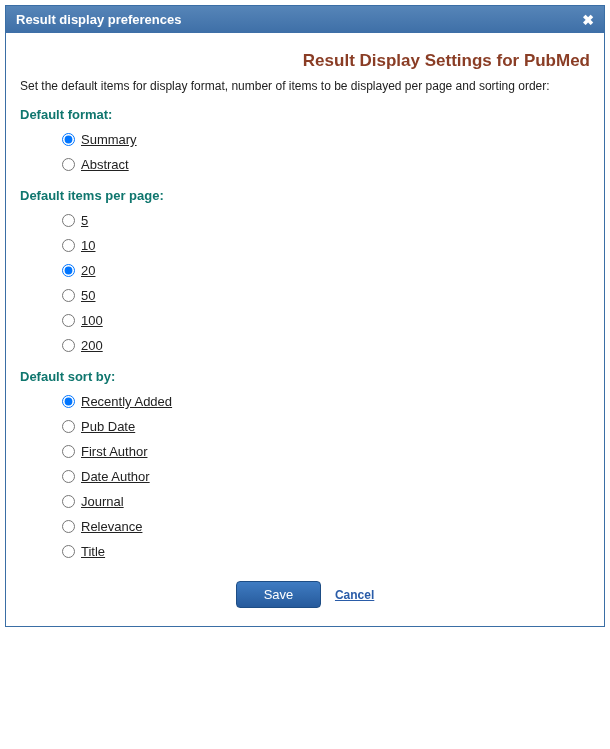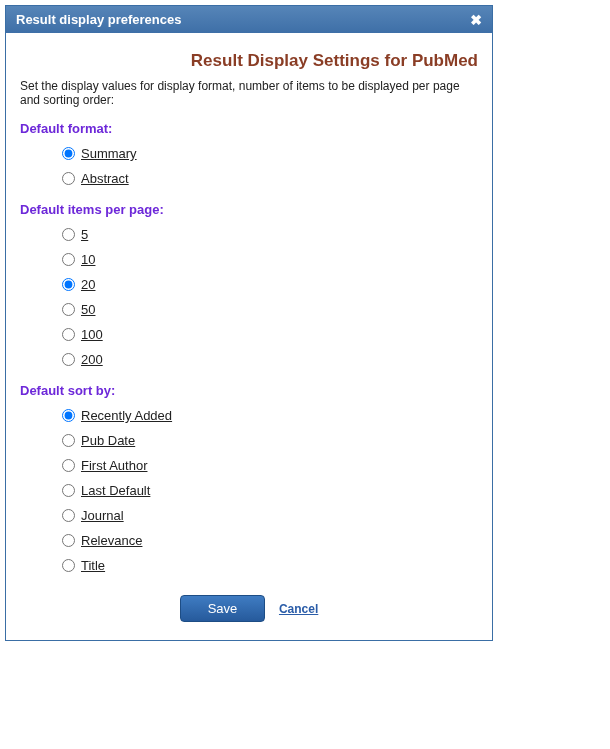--- a/index.html
+++ b/index.html
@@ -7,21 +7,21 @@
     padding: 5px;
     font-family: Arial, Helvetica, sans-serif;
     font-size: 13px;
     color: #333;
     background: #fff;
     width: 610px;
     box-sizing: border-box;
   }
   .dialog {
     border: 1px solid #3a6ea5;
-    width: 488px;
+    width: 600px;
     box-sizing: border-box;
   }
   .titlebar {
     background: #4a7ab0;
     background: linear-gradient(#5685b8, #3e6fa7);
     color: #fff;
     font-weight: bold;
     font-size: 13px;
     padding: 6px 10px;
     display: flex;
@@ -43,21 +43,21 @@
     font-weight: bold;
     margin: 4px 0 8px 0;
     text-align: right;
   }
   .desc {
     font-size: 12px;
     color: #222;
     margin-bottom: 14px;
   }
   .section-label {
-    color: #6d28d9;
+    color: #0f766e;
     font-weight: bold;
     font-size: 13px;
     margin: 16px 0 10px 0;
   }
   .section-label.first {
     margin-top: 6px;
   }
   .radio-group {
     padding-left: 42px;
   }
@@ -101,21 +101,21 @@
 </head>
 <body>
 
 <div class="dialog">
   <div class="titlebar">
     <span>Result display preferences</span>
     <span class="close">✖</span>
   </div>
   <div class="content">
     <div class="heading">Result Display Settings for PubMed</div>
-    <div class="desc">Set the display values for display format, number of items to be displayed per page and sorting order:</div>
+    <div class="desc">Set the default items for display format, number of items to be displayed per page and sorting order:</div>
 
     <div class="section-label first">Default format:</div>
     <div class="radio-group" id="format-group">
         <div class="radio-row">
           <input type="radio" name="format" checked="" style="">
           <label>Summary</label>
         </div>
         <div class="radio-row">
           <input type="radio" name="format" style="">
           <label>Abstract</label>
@@ -159,21 +159,21 @@
         <div class="radio-row">
           <input type="radio" name="sort" style="">
           <label>Pub Date</label>
         </div>
         <div class="radio-row">
           <input type="radio" name="sort" style="">
           <label>First Author</label>
         </div>
         <div class="radio-row">
           <input type="radio" name="sort" style="">
-          <label>Last Default</label>
+          <label>Date Author</label>
         </div>
         <div class="radio-row">
           <input type="radio" name="sort" style="">
           <label>Journal</label>
         </div>
         <div class="radio-row">
           <input type="radio" name="sort" style="">
           <label>Relevance</label>
         </div>
         <div class="radio-row">

